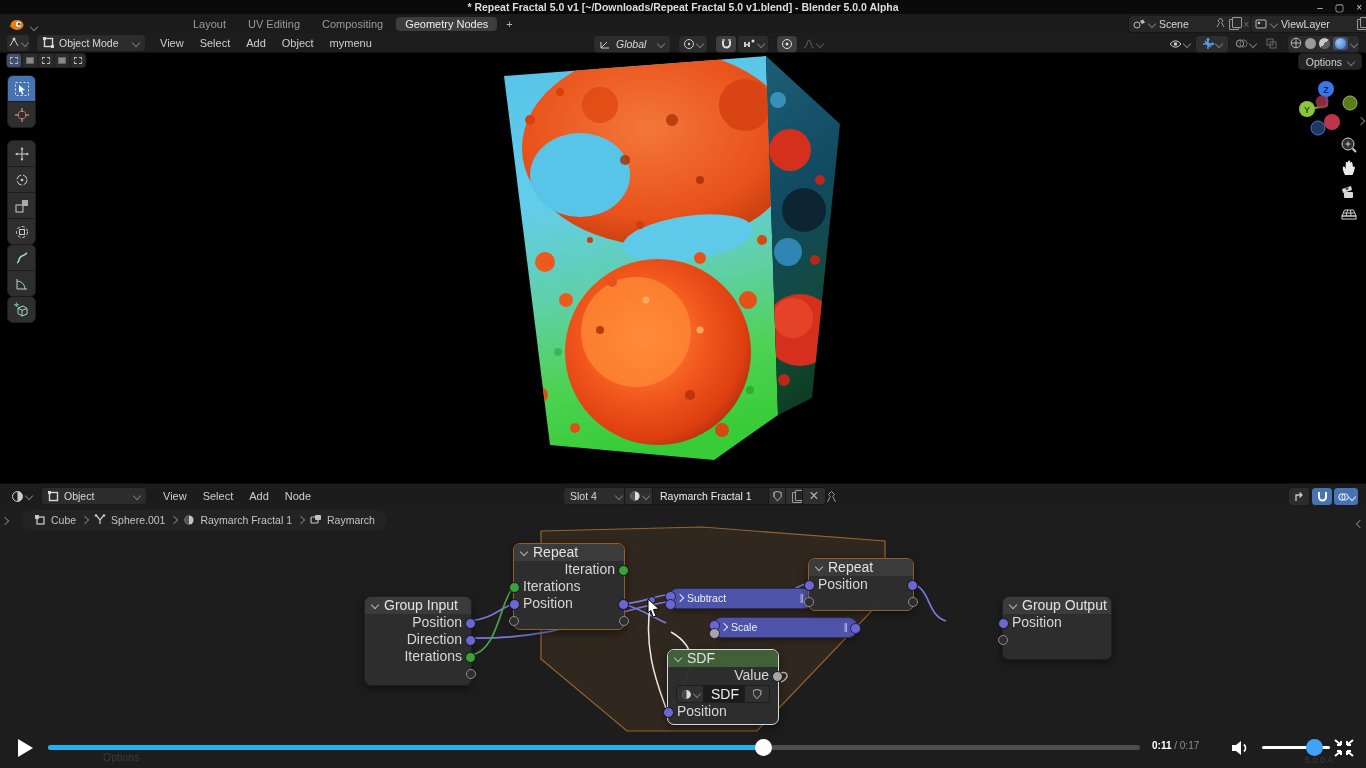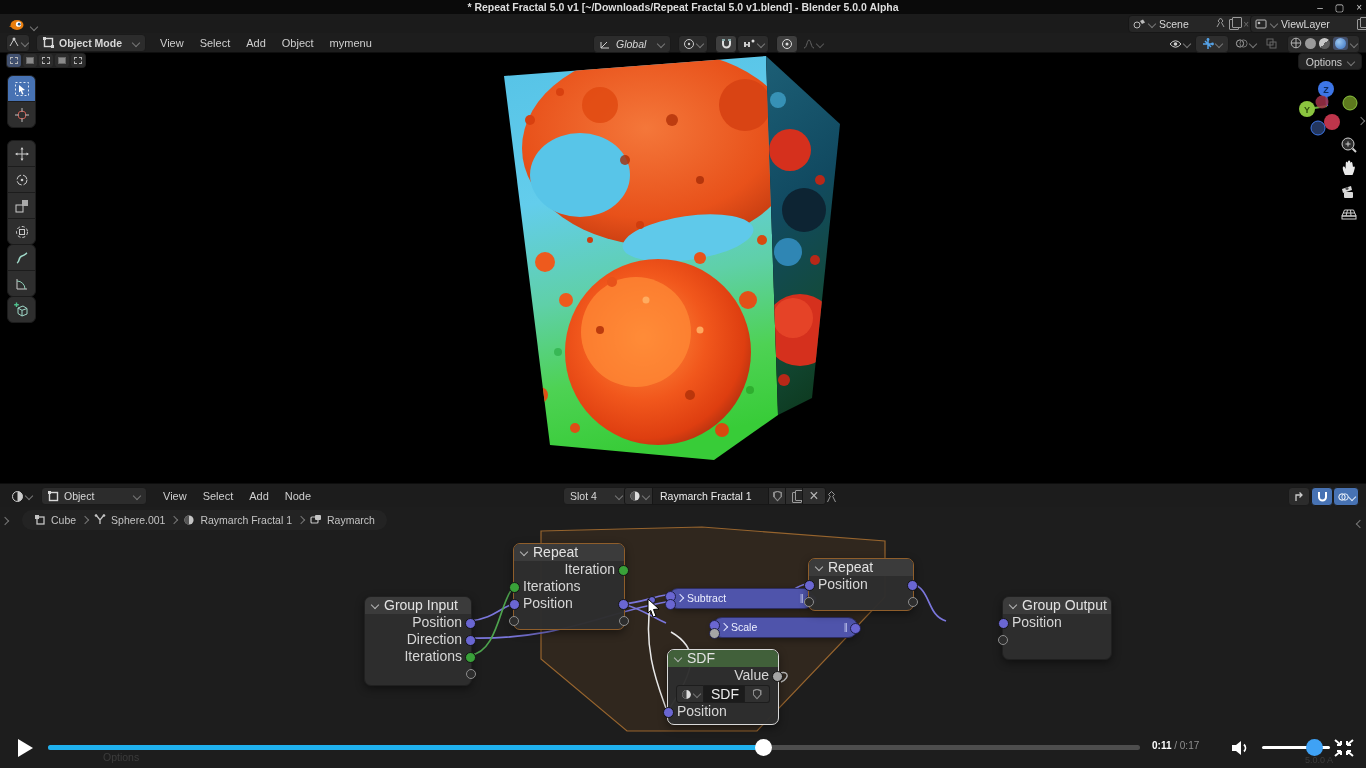--- a/index.html
+++ b/index.html
@@ -123,20 +123,27 @@
       <path d="M1,9 L6,5 L8,8 Z" fill="#e87d0d"></path>
     </svg><span class="chev dim" style="margin-left:1px;"></span>
   </div>
   <div class="abs" style="left:36px;top:16px;">
     <span class="menu">File</span>
     <span class="menu">Edit</span>
     <span class="menu">Render</span>
     <span class="menu">Window</span>
     <span class="menu">Help</span>
   </div>
+  <div class="abs tabs">
+    <span class="tab">Layout</span>
+    <span class="tab">UV Editing</span>
+    <span class="tab">Compositing</span>
+    <span class="tab active">Geometry Nodes</span>
+    <span class="tab add">+</span>
+  </div>
   <div class="abs idwidget" style="left:1128px;width:116px;">
     <span class="miniic">
       <svg width="13" height="11" viewBox="0 0 13 11">
           <circle cx="4" cy="6" r="3" fill="none" stroke="#bbb"></circle>
           <path d="M7,2 l3,-1.5 l2,3 l-3,1.5 Z" fill="#bbb"></path>
         </svg>
     </span>
     <span class="chev dim"></span>
     <span style="flex:1">Scene</span>
     <span><svg width="9" height="10" viewBox="0 0 9 10">
@@ -160,21 +167,21 @@
 
 <div class="abs vphead">
   <div class="hgroup" style="margin-left:6px;">
     <span class="iconbtn">
       <svg width="12" height="11" viewBox="0 0 12 11">
           <path d="M2,9 L6,2 L10,9" stroke="#ccc" fill="none"></path>
           <circle cx="6" cy="2" r="1.5" fill="#ccc"></circle>
         </svg>
       <span class="chev dim"></span>
     </span>
-    <span class="btnw" style="margin-left:6px;width:96px;font-weight:bold;">
+    <span class="btnw" style="margin-left:6px;width:96px;">
       <svg width="11" height="11" viewBox="0 0 11 11">
           <rect x="1.5" y="1.5" width="8" height="8" fill="none" stroke="#d8d8d8" stroke-width="1.4"></rect>
           <rect x="0" y="0" width="3" height="3" fill="#d8d8d8"></rect>
           <rect x="8" y="8" width="3" height="3" fill="#d8d8d8"></rect>
         </svg>
       <span style="flex:1">Object Mode</span>
       <span class="chev dim"></span>
     </span>
     <span class="hmenu" style="margin-left:6px;">View</span>
     <span class="hmenu">Select</span>

